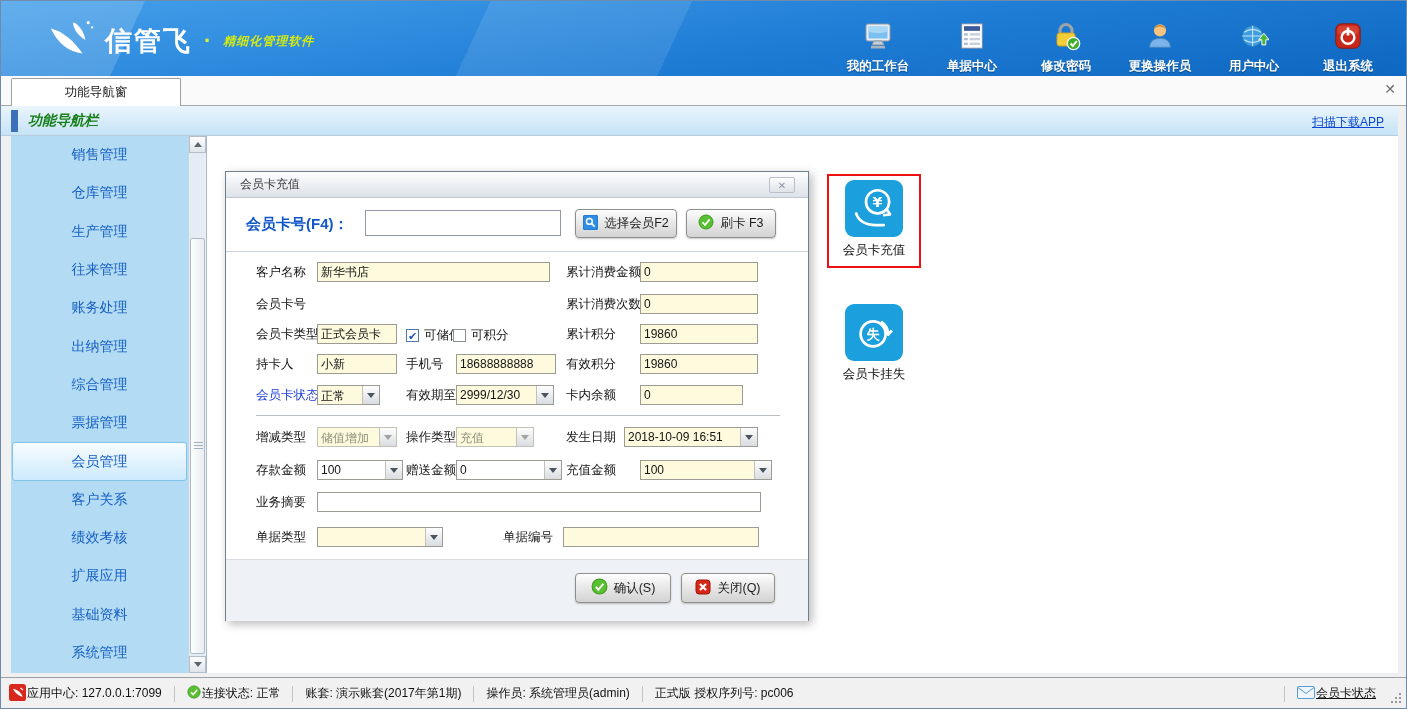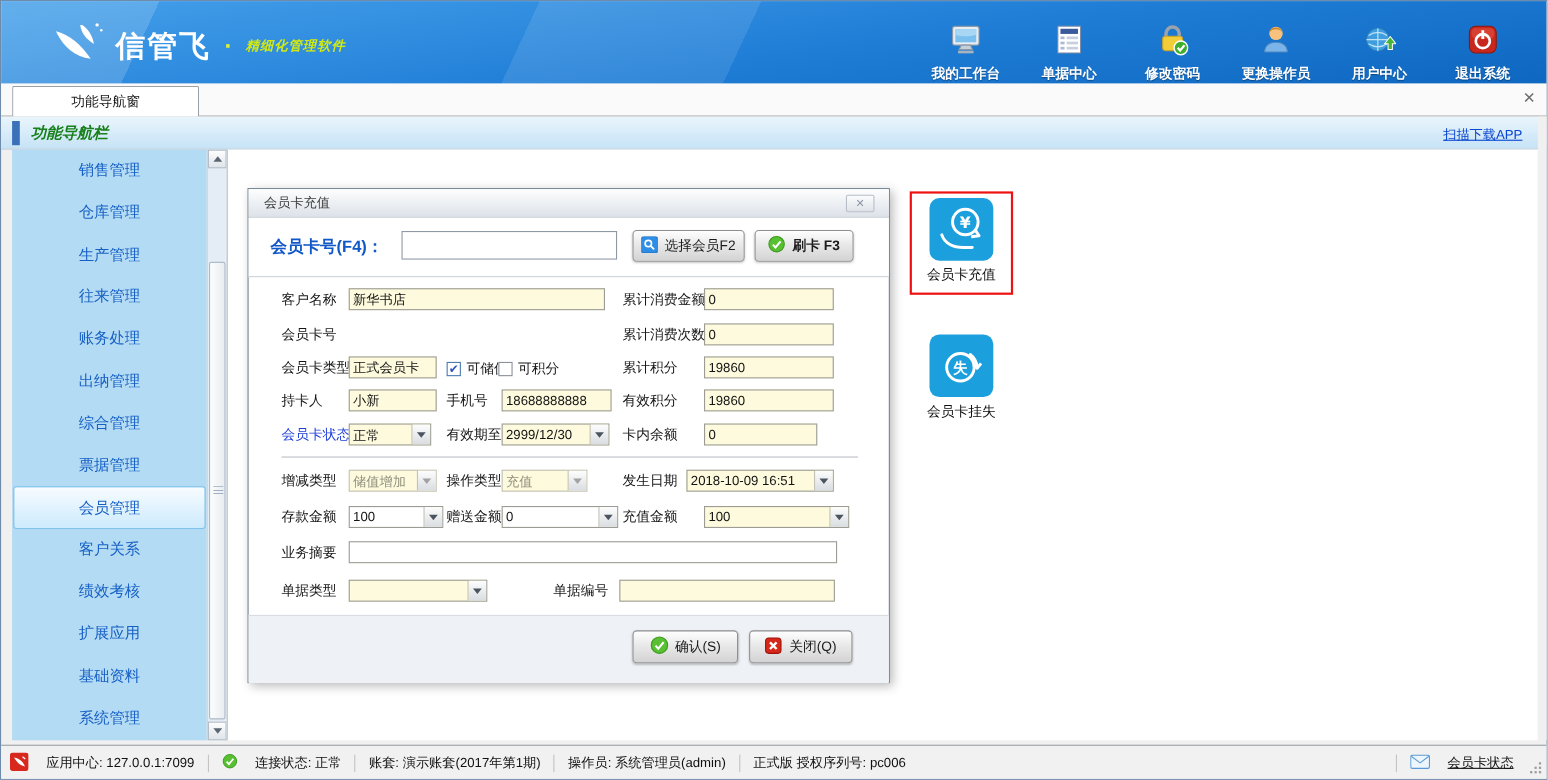--- a/index.html
+++ b/index.html
@@ -65,21 +65,21 @@
     background:linear-gradient(#fbfcfd,#dfe3e8); border:1px solid #b8bfc8; border-radius:2px;
     display:flex; align-items:center; justify-content:center; font-size:10px; color:#8b95a3; cursor:pointer; }
   .dlg-head { position:absolute; left:0; top:26px; width:100%; height:54px; border-bottom:1px solid #ccd2da; background:#fff; }
   .cardno-label { position:absolute; left:20px; top:17px; font-size:15px; font-weight:bold; color:#1057c8; }
   .cardno-input { position:absolute; left:139px; top:12px; width:196px; height:26px; border:1px solid #8f9aa5; background:#fff;
     font-size:13px; padding:0 4px; font-family:inherit; }
   .btn { background:linear-gradient(#fefefe,#e9e9e9 45%,#d3d3d3); border:1px solid #8f8f8f; border-radius:4px;
     box-shadow:0 1px 2px rgba(0,0,0,.22); display:flex; align-items:center; justify-content:center; gap:6px;
     font-size:12.5px; color:#1c1c1c; cursor:pointer; position:absolute; }
   .btn-select { left:349px; top:11px; width:102px; height:29px; }
-  .btn-swipe  { left:460px; top:11px; width:90px;  height:29px;font-weight:bold; }
+  .btn-swipe  { left:460px; top:11px; width:90px;  height:29px; }
 
   .lb { position:absolute; font-size:12.5px; color:#161616; line-height:20px; white-space:nowrap; }
   .lb.blue { color:#1f3fd8; }
   .tin { position:absolute; height:20px; border:1px solid #9c9c94; background:#fefadd; font-size:12px;
     padding:0 3px; font-family:inherit; color:#141414; }
   .tin.white { background:#fff; }
   .combo { position:absolute; height:20px; background:#fefadd; border:1px solid #9c9c94; display:flex; cursor:pointer; }
   .combo.white { background:#fff; }
   .combo .ctxt { flex:1; font-size:12px; color:#141414; padding:2px 3px; overflow:hidden; white-space:nowrap; }
   .combo .carw { width:17px; border-left:1px solid #c2c2b8; background:linear-gradient(#fdfdfd,#d9dde1);
@@ -103,21 +103,21 @@
   
   .shortcut { position:absolute; display:flex; flex-direction:column; align-items:center; cursor:pointer; }
   .sc1 { left:620px; top:38px; width:94px; height:94px; border:2px solid #ee1111; padding-top:4px; }
   .sc2 { left:622px; top:168px; width:90px; }
   .sc-icon { width:58px; height:57px; background:#1b9fdd; border-radius:9px; display:flex; align-items:center; justify-content:center; }
   .sc-label { margin-top:5px; font-size:12.5px; color:#111; white-space:nowrap; }
 
   
   .statusbar { position:absolute; left:0; top:676px; width:100%; height:32px; background:#f1f1f1;
     border-top:1px solid #9aa0a6; display:flex; align-items:center; font-size:12px; color:#111; }
-  .sb-group { display:flex; align-items:center; gap:16px; white-space:nowrap; }
+  .sb-group { display:flex; align-items:center; gap:1px; white-space:nowrap; }
   .sb-sep { width:1px; height:16px; background:#c4c4c4; margin:0 12px; }
   .sb-spacer { flex:1; }
   .sb-link { text-decoration:underline; cursor:pointer; }
   .sb-grip { width:12px; height:12px; margin:8px 4px 0 14px; }
   svg text { font-family:"DejaVu Sans",sans-serif; }
 </style>
 </head>
 <body>
 
 <div id="app">
@@ -305,21 +305,21 @@
       <input class="tin" style="left: 414px; top: 152px; width: 118px;" readonly="" value="19860">
 
       <span class="lb" style="left:30px;top:182px">持卡人</span>
       <input class="tin" style="left: 91px; top: 182px; width: 80px;" readonly="" value="小新">
       <span class="lb" style="left:180px;top:182px">手机号</span>
       <input class="tin" style="left: 230px; top: 182px; width: 100px;" readonly="" value="18688888888">
       <span class="lb" style="left:340px;top:182px">有效积分</span>
       <input class="tin" style="left: 414px; top: 182px; width: 118px;" readonly="" value="19860">
 
       <span class="lb blue" style="left:30px;top:213px">会员卡状态</span>
-      <div class="combo" style="left:91px;top:213px;width:75px">
+      <div class="combo" style="left:91px;top:213px;width:63px">
         <span class="ctxt">正常</span>
         <span class="carw">
             <i></i>
           </span>
       </div>
       <span class="lb" style="left:180px;top:213px">有效期至</span>
       <div class="combo" style="left:230px;top:213px;width:98px">
         <span class="ctxt">2999/12/30</span>
         <span class="carw">
             <i></i>

